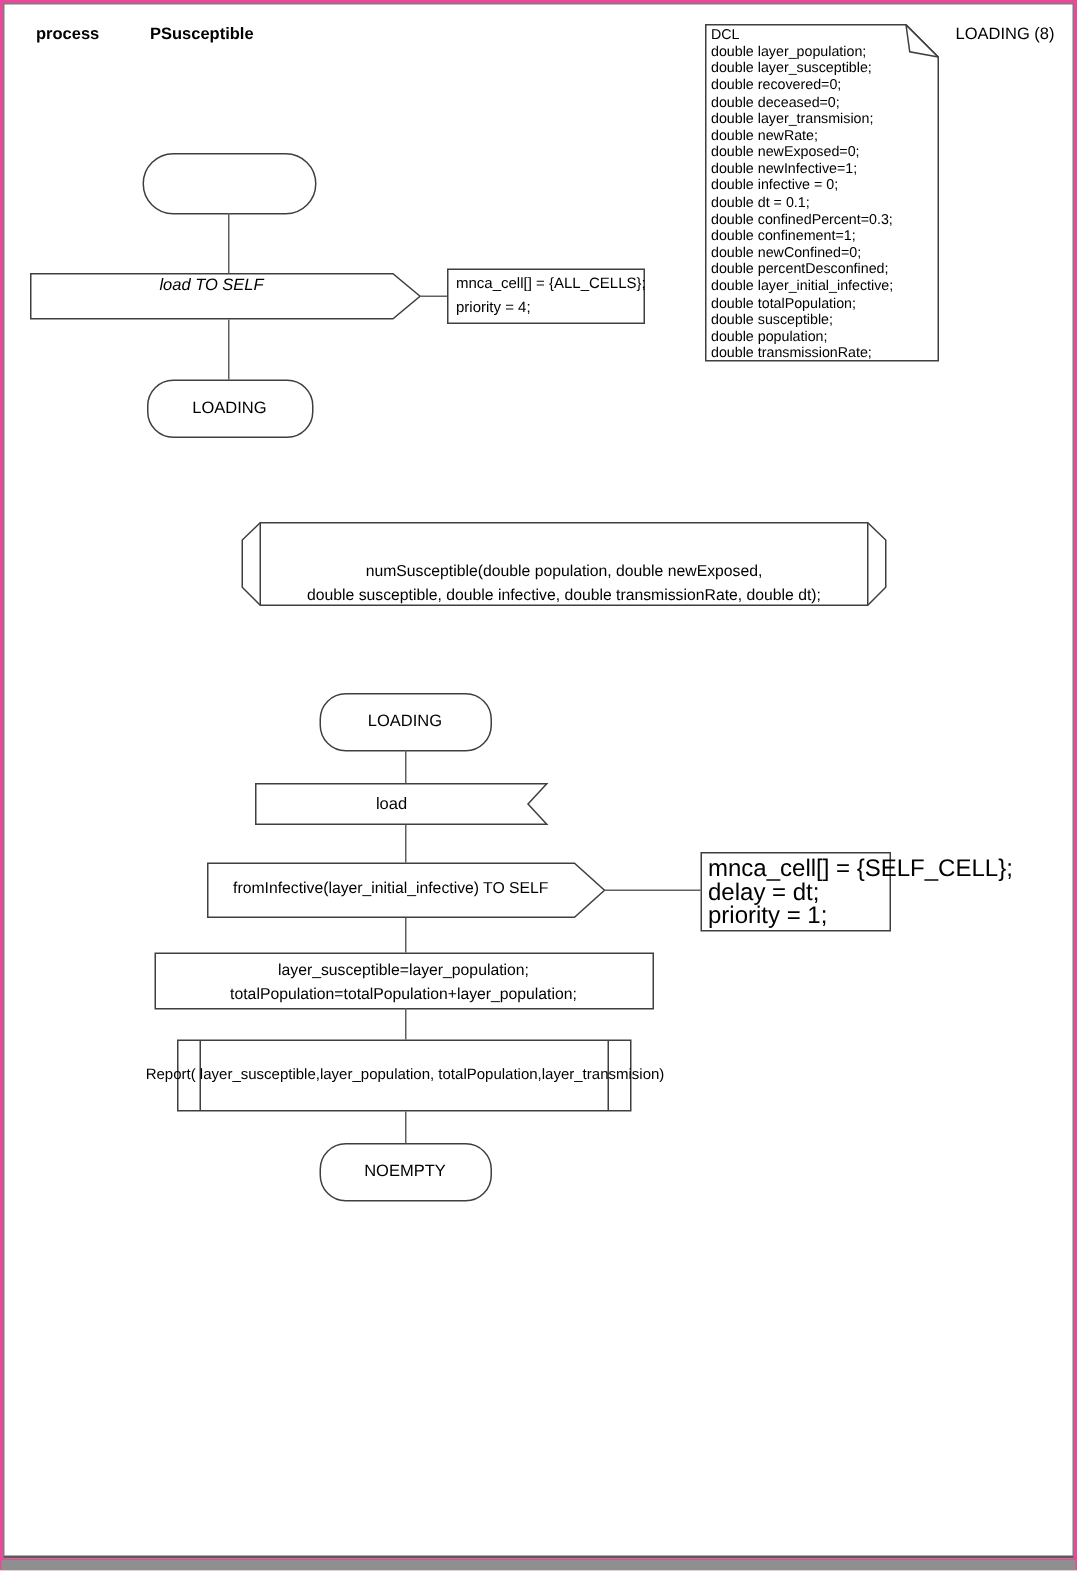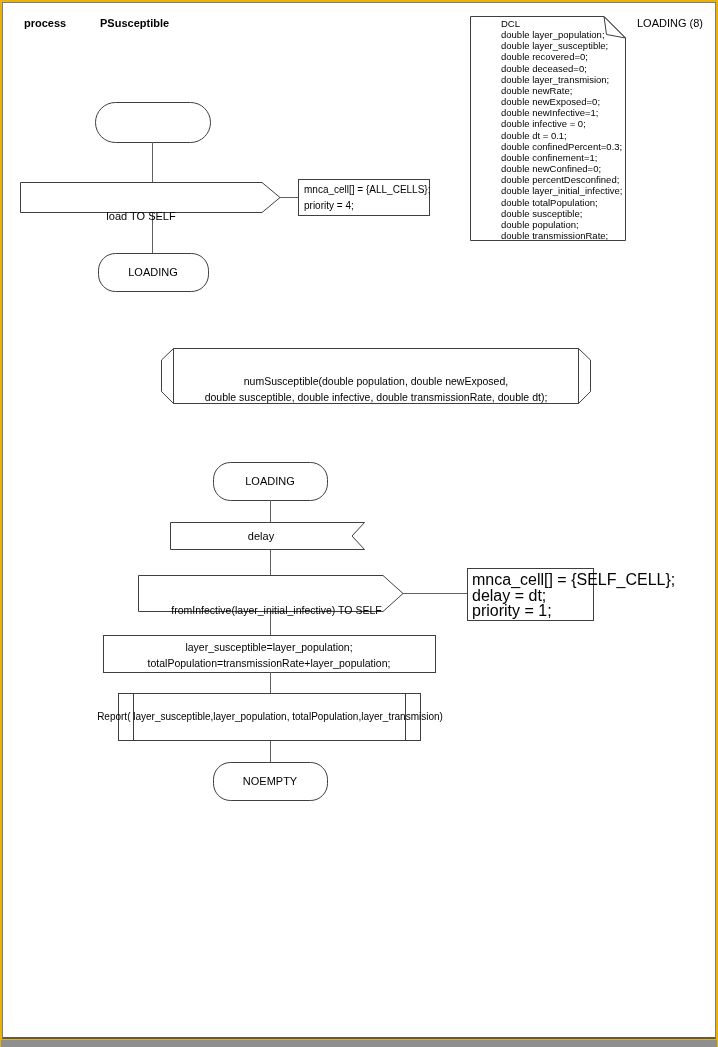--- a/index.html
+++ b/index.html
@@ -1,19 +1,19 @@
 <!DOCTYPE html>
 <html><head>
 <meta charset="utf-8">
 <style>
   html,body{margin:0;padding:0;background:#ffffff;}
   .page{
     position:relative;
     width:718px;height:1047px;
-    background:#eab308;
+    background:#ec4899;
     font-family:"Liberation Sans","DejaVu Sans",sans-serif;
     color:#000;
     overflow:hidden;
   }
   .canvas-border{
     position:absolute;left:2px;top:2px;
     width:712px;height:1034px;
     border:1px solid #7d7d7d;
     border-bottom:2px solid #5a5a5a;
     background:#ffffff;
@@ -25,28 +25,28 @@
   }
   svg.shapes{position:absolute;left:0;top:0;}
   .shape{fill:#ffffff;stroke:#3f3f3f;stroke-width:1;}
   .conn{stroke:#606060;stroke-width:1;}
   .inner{stroke:#3f3f3f;stroke-width:1;fill:none;}
   .lbl{position:absolute;font-size:11px;}
   .flexc{display:flex;align-items:center;justify-content:center;}
   #lbl-title-process{left:24px;top:17px;font-weight:bold;}
   #lbl-title-name{left:88px;top:17px;font-weight:bold;padding-left:12px;}
   #lbl-page-ref{left:637px;top:17px;}
-  #dcl-text{left:474px;top:18px;font-size:9.5px;line-height:11.15px;white-space:pre;margin-left:27px;}
-  #lbl-out1{left:20px;top:200px;width:242px;height:31px;}
+  #dcl-text{left:474px;top:18px;font-size:9.5px;line-height:11.15px;white-space:pre;}
+  #lbl-out1{left:20px;top:174px;width:242px;height:31px;font-style:italic;}
   #cmt1{left:304px;top:182px;font-size:10px;line-height:15.5px;white-space:pre;}
   #lbl-state1{left:98px;top:253px;width:110px;height:38px;}
   #lbl-proc-decl{left:161px;top:348px;width:430px;height:55px;font-size:10.5px;line-height:16px;text-align:center;white-space:pre;padding-top:25px;box-sizing:border-box;}
   #lbl-state2{left:213px;top:462px;width:114px;height:38px;}
   #lbl-input{left:170px;top:522px;width:182px;height:28px;}
-  #lbl-out2{left:138px;top:591px;width:245px;height:37px;font-size:10.5px;margin-left:16px;}
+  #lbl-out2{left:138px;top:573px;width:245px;height:37px;font-size:10.5px;}
   #cmt2{left:472px;top:572px;font-size:16px;line-height:15.5px;white-space:pre;}
   #lbl-task{left:103px;top:635px;width:332px;height:37px;font-size:10.5px;line-height:16px;text-align:center;white-space:pre;padding-top:4px;box-sizing:border-box;}
   #lbl-report{left:0px;top:693px;width:540px;height:47px;font-size:10px;white-space:nowrap;text-align:center;line-height:47px;}
   #lbl-state3{left:213px;top:762px;width:114px;height:38px;}
 </style>
 </head>
 <body>
 
 <div class="page">
   <div class="canvas-border"></div>
@@ -113,22 +113,22 @@
 
   <div class="lbl flexc" id="lbl-out1">load TO SELF</div>
   <div class="lbl" id="cmt1">mnca_cell[] = {ALL_CELLS};
 priority = 4;</div>
   <div class="lbl flexc" id="lbl-state1">LOADING</div>
 
   <div class="lbl" id="lbl-proc-decl">numSusceptible(double population, double newExposed,
 double susceptible, double infective, double transmissionRate, double dt);</div>
 
   <div class="lbl flexc" id="lbl-state2">LOADING</div>
-  <div class="lbl flexc" id="lbl-input">delay</div>
+  <div class="lbl flexc" id="lbl-input">load</div>
   <div class="lbl flexc" id="lbl-out2">fromInfective(layer_initial_infective) TO SELF</div>
   <div class="lbl" id="cmt2">mnca_cell[] = {SELF_CELL};
 delay = dt;
 priority = 1;</div>
   <div class="lbl" id="lbl-task">layer_susceptible=layer_population;
-totalPopulation=transmissionRate+layer_population;</div>
+totalPopulation=totalPopulation+layer_population;</div>
   <div class="lbl flexc" id="lbl-state3">NOEMPTY</div>
   <div class="lbl" id="lbl-report">Report( layer_susceptible,layer_population, totalPopulation,layer_transmision)</div>
 </div>
 
 </body></html>

